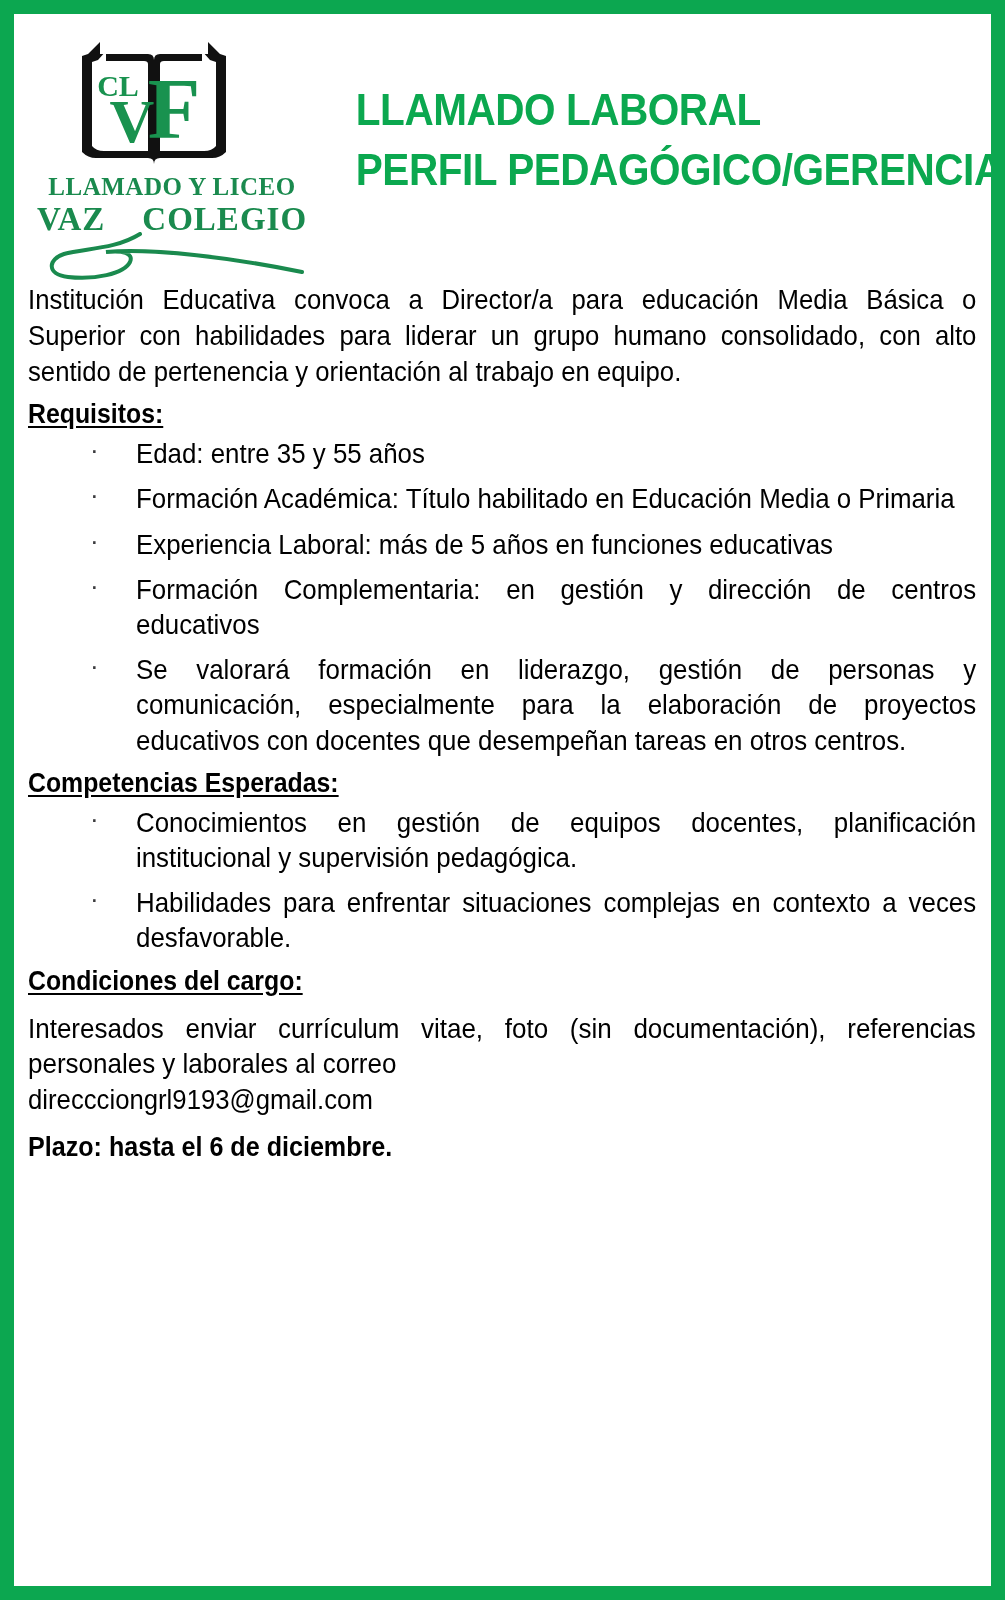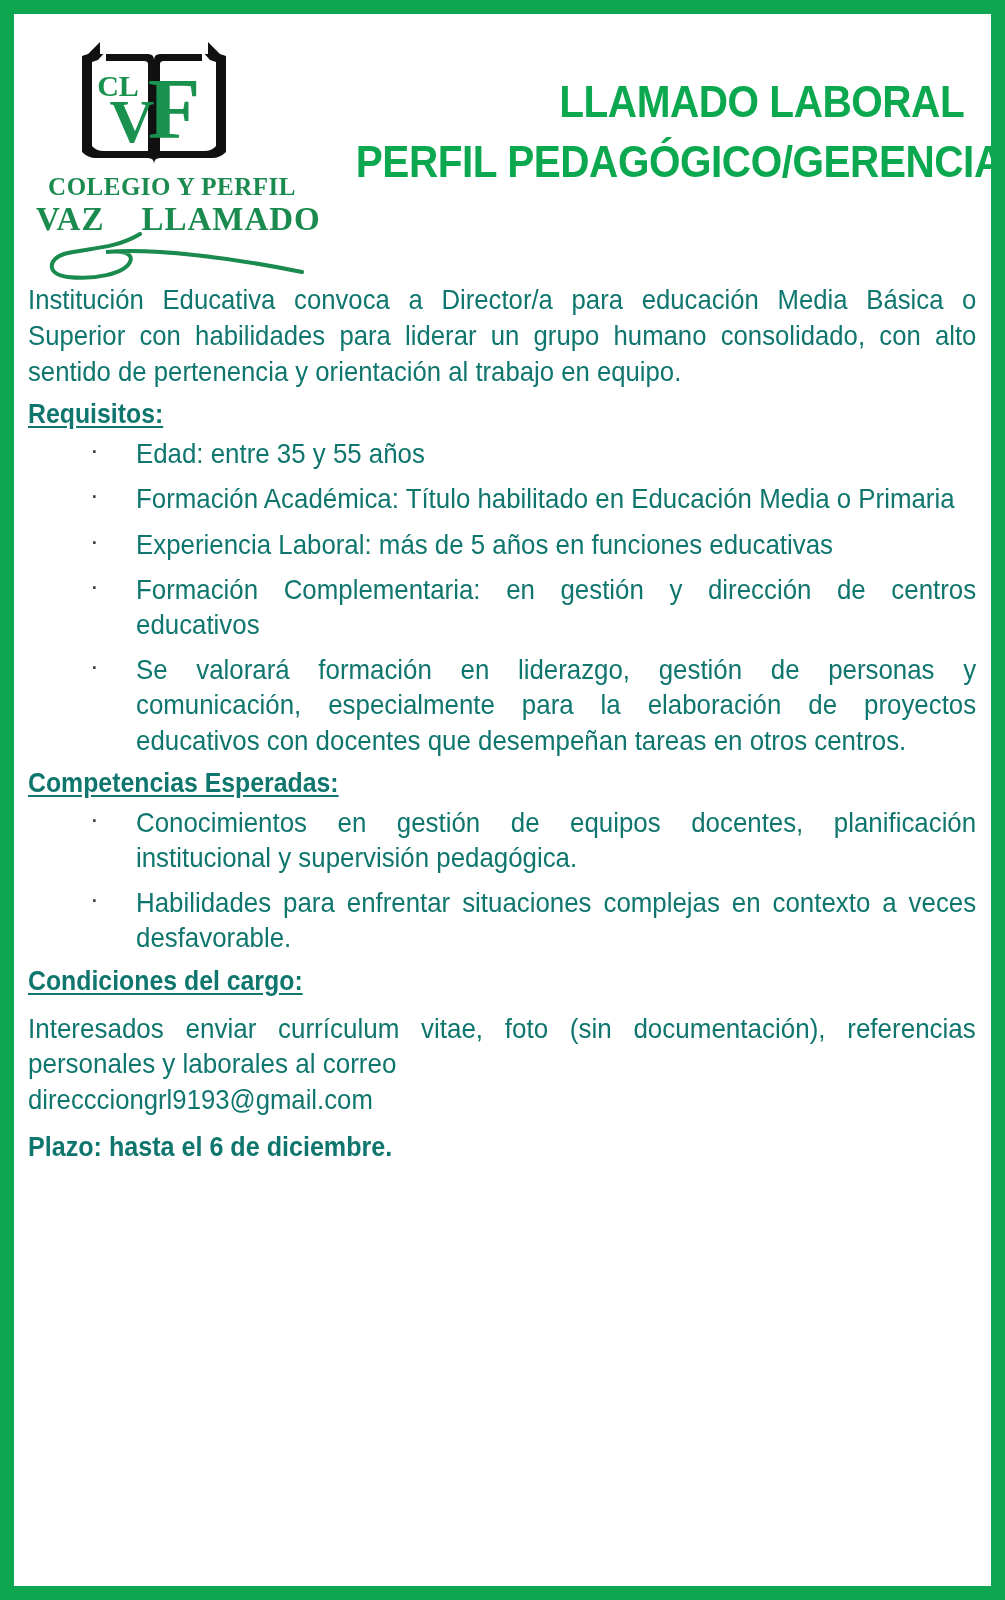--- a/index.html
+++ b/index.html
@@ -75,23 +75,23 @@
     position: absolute;
     left: 8px;
     top: 206px;
     width: 264px;
     height: 48px;
   }
 
   .title-block {
     position: absolute;
     left: 300px;
-    top: 54px;
+    top: 62px;
     width: 676px;
-    text-align: right;
+    text-align: left;
   }
   .title-line {
     display: block;
     color: #0ba84f;
     font-family: "Liberation Sans Narrow", "Liberation Sans", sans-serif;
     font-weight: bold;
     font-stretch: condensed;
     letter-spacing: -0.5px;
     line-height: 1.16;
     transform: scaleX(0.90);
@@ -100,21 +100,21 @@
   }
   .title-line.t1 { font-size: 45px; }
   .title-line.t2 { font-size: 45px; margin-top: 8px; }
 
   
   .content {
     position: absolute;
     left: 14px;
     top: 268px;
     width: 948px;
-    color: #0f766e;
+    color: #000000;
   }
   .para {
     font-size: 27.5px;
     line-height: 1.30;
     margin: 0 0 6px 0;
     transform: scaleX(0.935);
     transform-origin: left center;
     width: 107%;
   }
   .para.justify {
@@ -197,22 +197,22 @@
           <path d="M152 22 L152 118 Q146 124 138 124 L86 124 Q80 124 80 130 L80 26
                    Q80 20 86 20 L134 20 L134 8 L146 20 Z" fill="#111111"></path>
           <path d="M18 28 L18 112 Q22 117 30 117 L74 117 L74 30 Q74 27 70 27 L32 27 L32 17 L24 26 Z" fill="#ffffff"></path>
           <path d="M142 28 L142 112 Q138 117 130 117 L86 117 L86 30 Q86 27 90 27 L128 27 L128 17 L136 26 Z" fill="#ffffff"></path>
           <text x="44" y="62" font-family="Liberation Serif, serif" font-weight="bold" font-size="30" fill="#19924f" text-anchor="middle">CL</text>
           <text x="58" y="108" font-family="Liberation Serif, serif" font-weight="bold" font-size="62" fill="#19924f" text-anchor="middle">V</text>
           <text x="100" y="104" font-family="Liberation Serif, serif" font-weight="bold" font-size="86" fill="#19924f" text-anchor="middle">F</text>
         </svg>
 
         <div class="logo-name">
-          <span class="ln1">COLEGIO Y PERFIL</span>
-          <span class="ln2">VAZ    LLAMADO</span>
+          <span class="ln1">LLAMADO Y LICEO</span>
+          <span class="ln2">VAZ    COLEGIO</span>
         </div>
 
         <svg class="logo-swoosh" viewBox="0 0 264 48">
           <path d="M96 2 C 70 18, 40 16, 20 22 C 4 27, 2 42, 24 45 C 50 48, 80 42, 86 30
                    C 90 21, 78 18, 62 20 C 110 16, 190 26, 258 40" fill="none" stroke="#1a8a4e" stroke-width="4" stroke-linecap="round"></path>
         </svg>
       </div>
 
       <div class="title-block">
         <span class="title-line t1">LLAMADO LABORAL</span>

